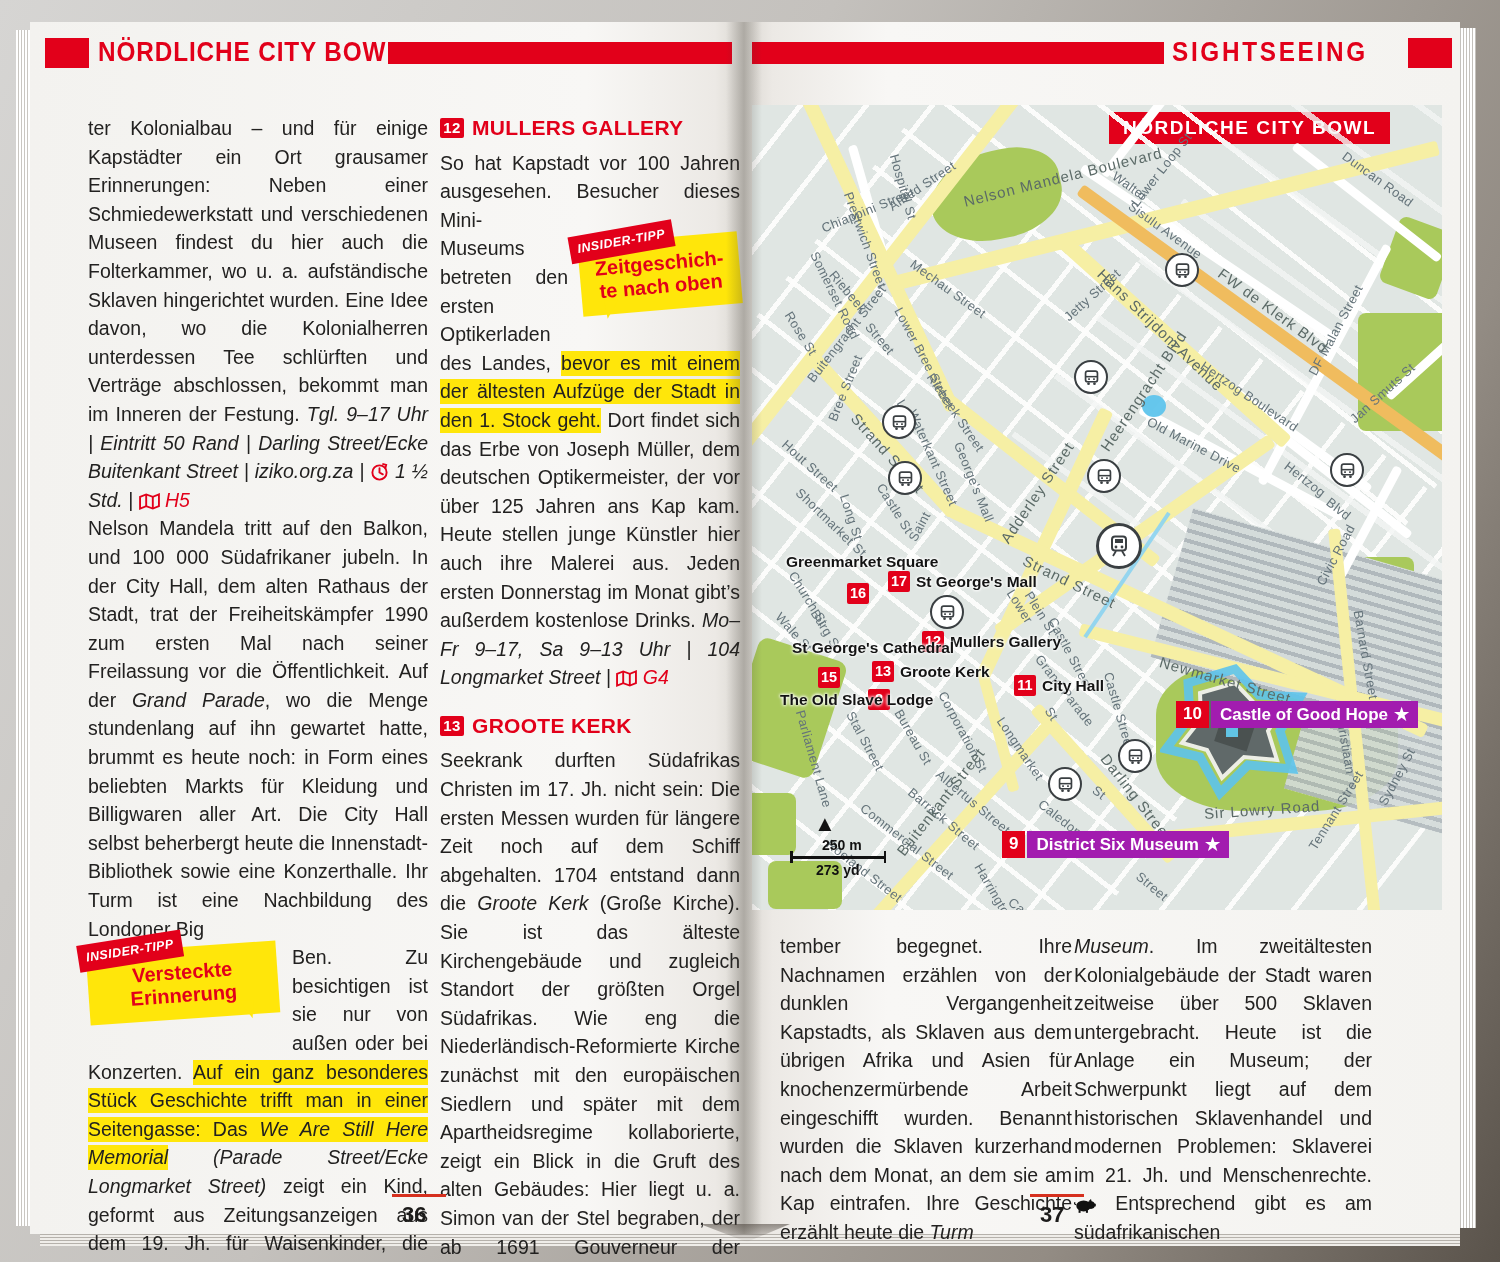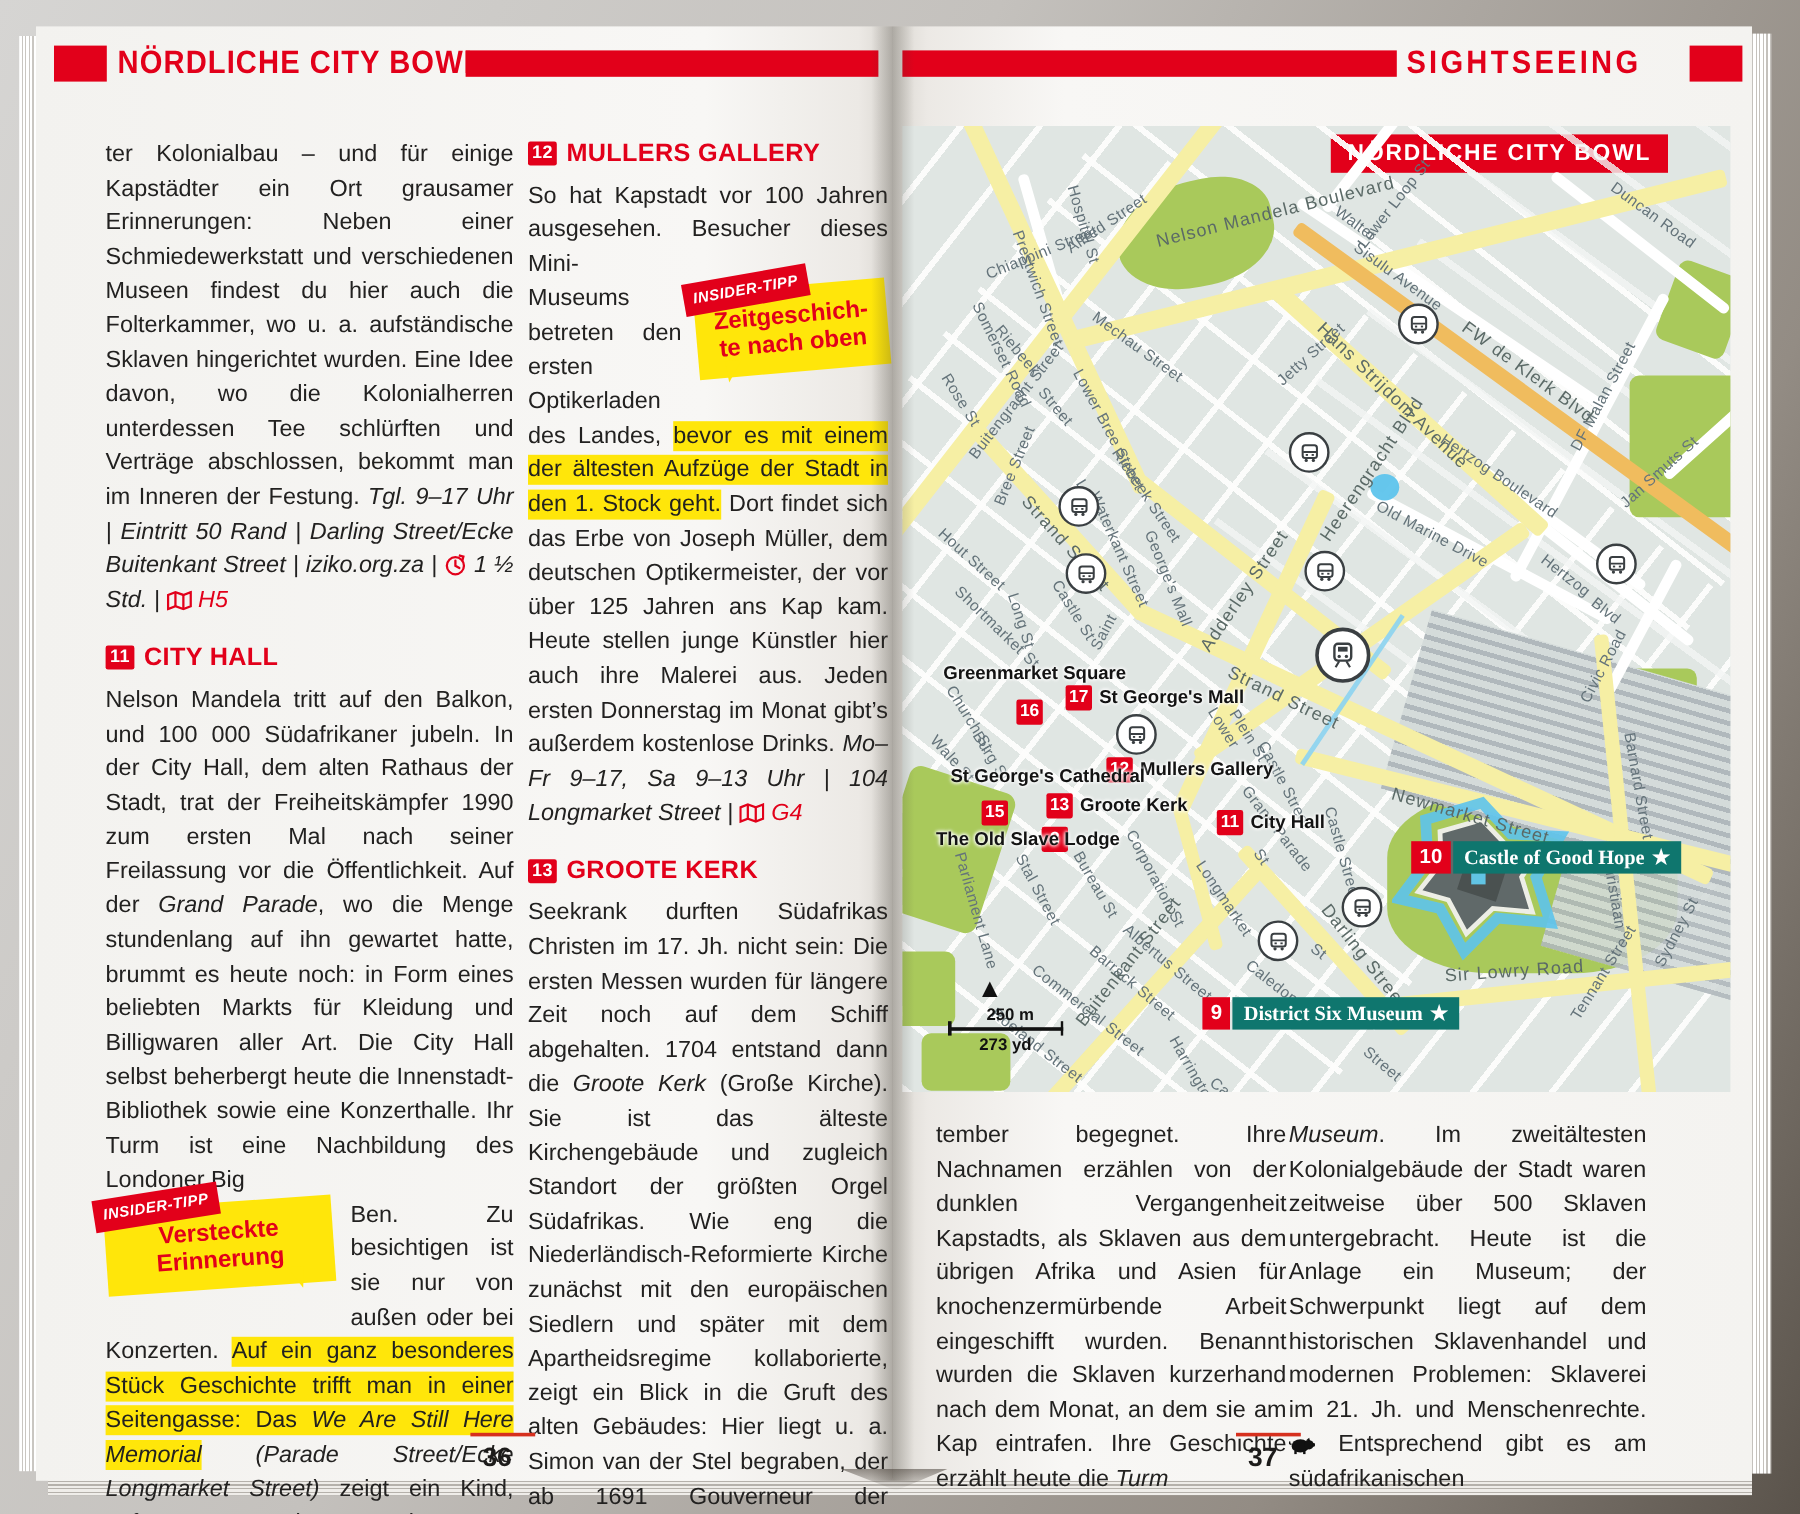--- a/index.html
+++ b/index.html
@@ -64,21 +64,21 @@
   .park{position:absolute;background:#a9c95b;}
   .rail{position:absolute;transform-origin:left center;
     background:repeating-linear-gradient(0deg,#b0b8bc 0 4px,#d4dbda 4px 10px);}
   .mlabel{position:absolute;font-size:13px;color:#64737a;white-space:nowrap;transform-origin:left center;letter-spacing:.4px;}
   .poi-label{position:absolute;font-size:15.5px;font-weight:bold;color:#131313;white-space:nowrap;
     text-shadow:0 0 3px #fff,0 0 3px #fff,0 0 4px #fff;}
   .poi-num{position:absolute;width:22px;height:21px;background:#e2001a;color:#fff;font-weight:bold;
     font-size:14.5px;text-align:center;line-height:21px;border-radius:2px;}
   .mbanner{position:absolute;display:flex;gap:2px;font-weight:bold;color:#fff;font-size:17px;white-space:nowrap;}
   .mbanner .bnum{background:#e2001a;padding:3px 7px;}
-  .mbanner .blabel{background:#0f766e;padding:3px 9px;font-family:Liberation Serif, serif;}
+  .mbanner .blabel{background:#a21caf;padding:3px 9px;}
   .mbanner .star{color:#fff;margin-left:6px;}
   .map-title{position:absolute;top:7px;right:52px;background:#e2001a;color:#fff;font-weight:bold;
     font-size:19px;letter-spacing:1.5px;padding:5px 14px;white-space:nowrap;}
   .bus{position:absolute;width:30px;height:30px;background:#fff;border:2.5px solid #3a3f42;border-radius:50%;
     display:flex;align-items:center;justify-content:center;}
   .train{position:absolute;width:40px;height:40px;background:#fff;border:3px solid #3a3f42;border-radius:50%;
     display:flex;align-items:center;justify-content:center;}
   .scalebar{position:absolute;color:#111;font-size:14px;font-weight:bold;}
   .scalebar .line{position:relative;width:96px;height:2.5px;background:#111;margin:3px 0;}
   .scalebar .line:before,.scalebar .line:after{content:"";position:absolute;top:-5px;width:2.5px;height:12px;background:#111;}
@@ -100,23 +100,20 @@
 
     <div class="txt" style="left:58px;top:92px;width:340px">
       <p><span>ter Kolonialbau – und für einige Kapstädter ein Ort grausamer Erinnerungen: Neben einer Schmiedewerkstatt und verschiedenen Museen findest du hier auch die Folterkammer, wo u. a. aufständische Sklaven hingerichtet wurden. Eine Idee davon, wo die Kolonialherren unterdessen Tee schlürften und Verträge abschlossen, bekommt man im Inneren der Festung. </span><span class="it">Tgl. 9–17 Uhr | Eintritt 50 Rand | Darling Street/Ecke Buitenkant Street | iziko.org.za | </span><svg class="icon" width="19" height="19" viewBox="0 0 20 20">
             <circle cx="10" cy="11" r="7.5" fill="none" stroke="#e2001a" stroke-width="2"></circle>
             <path d="M10 6.5V11l3.5 2" fill="none" stroke="#e2001a" stroke-width="2" stroke-linecap="round"></path>
             <path d="M13 2l4 1-1 4" fill="none" stroke="#e2001a" stroke-width="2"></path>
           </svg><span class="it"> 1 ½ Std. | </span><svg class="icon" width="21" height="17" viewBox="0 0 22 18">
             <path d="M1 4 L7.5 1.5 L14.5 4 L21 1.5 V14 L14.5 16.5 L7.5 14 L1 16.5 Z" fill="none" stroke="#e2001a" stroke-width="2"></path>
             <path d="M7.5 1.5 V14 M14.5 4 V16.5" stroke="#e2001a" stroke-width="2" fill="none"></path>
           </svg><span class="red it"> H5</span></p>
-      <div class="sec">
-        <span class="num">11</span><span>CITY HALL</span>
-      </div>
       <p><span>Nelson Mandela tritt auf den Balkon, und 100 000 Südafrikaner jubeln. In der City Hall, dem alten Rathaus der Stadt, trat der Freiheitskämpfer 1990 zum ersten Mal nach seiner Freilassung vor die Öffentlichkeit. Auf der </span><span class="it">Grand Parade</span><span>, wo die Menge stundenlang auf ihn gewartet hatte, brummt es heute noch: in Form eines beliebten Markts für Kleidung und Billigwaren aller Art. Die City Hall selbst beherbergt heute die Innenstadt-Bibliothek sowie eine Konzerthalle. Ihr Turm ist eine Nachbildung des Londoner Big</span></p>
       <div>
         <div class="tipfloat-l">
           <div class="tip tail-r">
             <span class="tag">INSIDER-TIPP</span>
             <span>Versteckte<br>Erinnerung</span>
           </div>
         </div>
         <p style="display:inline"><span>Ben. Zu besichtigen ist sie nur von außen oder bei Konzerten. </span><span class="hl">Auf ein ganz besonderes Stück Geschichte trifft man in einer Seitengasse: Das </span><span class="hl it">We Are Still Here Memorial</span><span class="it"> (Parade Street/Ecke Longmarket Street)</span><span> zeigt ein Kind, geformt aus Zeitungsanzeigen aus dem 19. Jh. für Waisenkinder, die später als Sklaven verkauft wurden. </span></p>
       </div>

